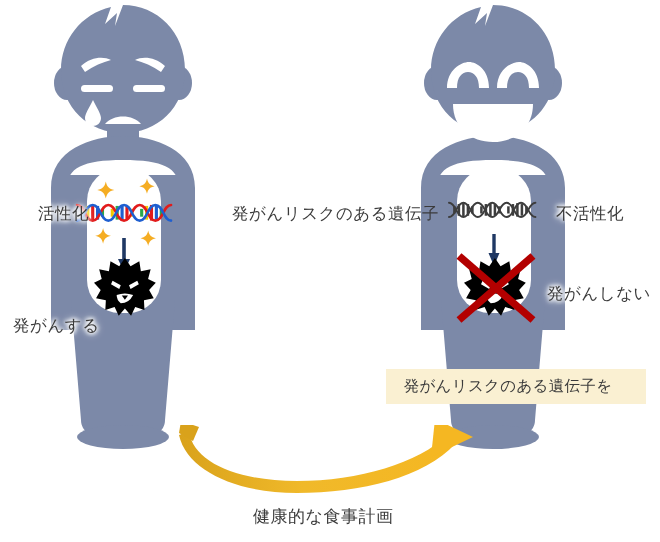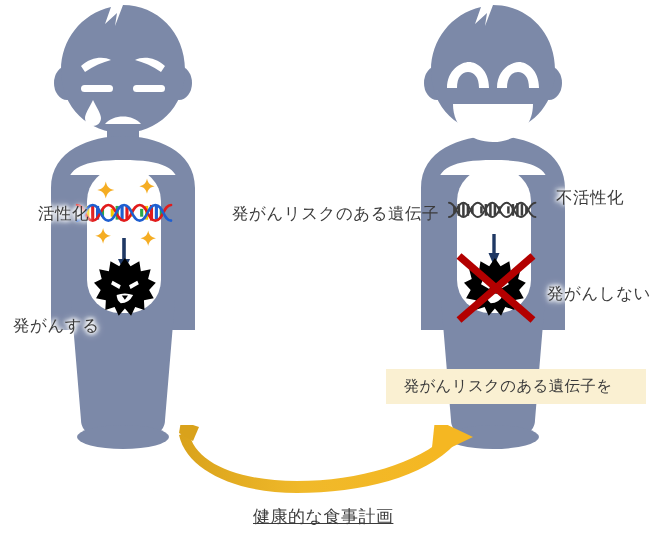--- a/index.html
+++ b/index.html
@@ -42,24 +42,24 @@
     white-space: nowrap;
     letter-spacing: 0.5px;
   }
   .label-shadow {
     text-shadow: 0 0 4px #ffffff, 0 0 7px #ffffff, 0 0 10px #ffffff,
                  1px 0 4px #ffffff, -1px 0 4px #ffffff;
   }
 
   #label-activated    { left: 38px;  top: 203px; }
   #label-cancer-yes   { left: 13px;  top: 283px; margin-top: 32px; }
-  #label-inactivated  { left: 556px; top: 187px; }
+  #label-inactivated  { left: 556px; top: 203px; }
   #label-cancer-no    { left: 547px; top: 283px; }
   #label-risk-gene    { left: 232px; top: 203px; }
-  #label-diet-plan    { left: 253px; top: 506px; font-size: 17px; text-decoration: underline; }
+  #label-diet-plan    { left: 253px; top: 506px; font-size: 17px; }
 
   #callout {
     position: absolute;
     left: 386px;
     top: 369px;
     width: 260px;
     padding: 6px 20px 7px 4px;
     background: #faf0d2;
     text-align: center;
     color: #3b3b3b;

